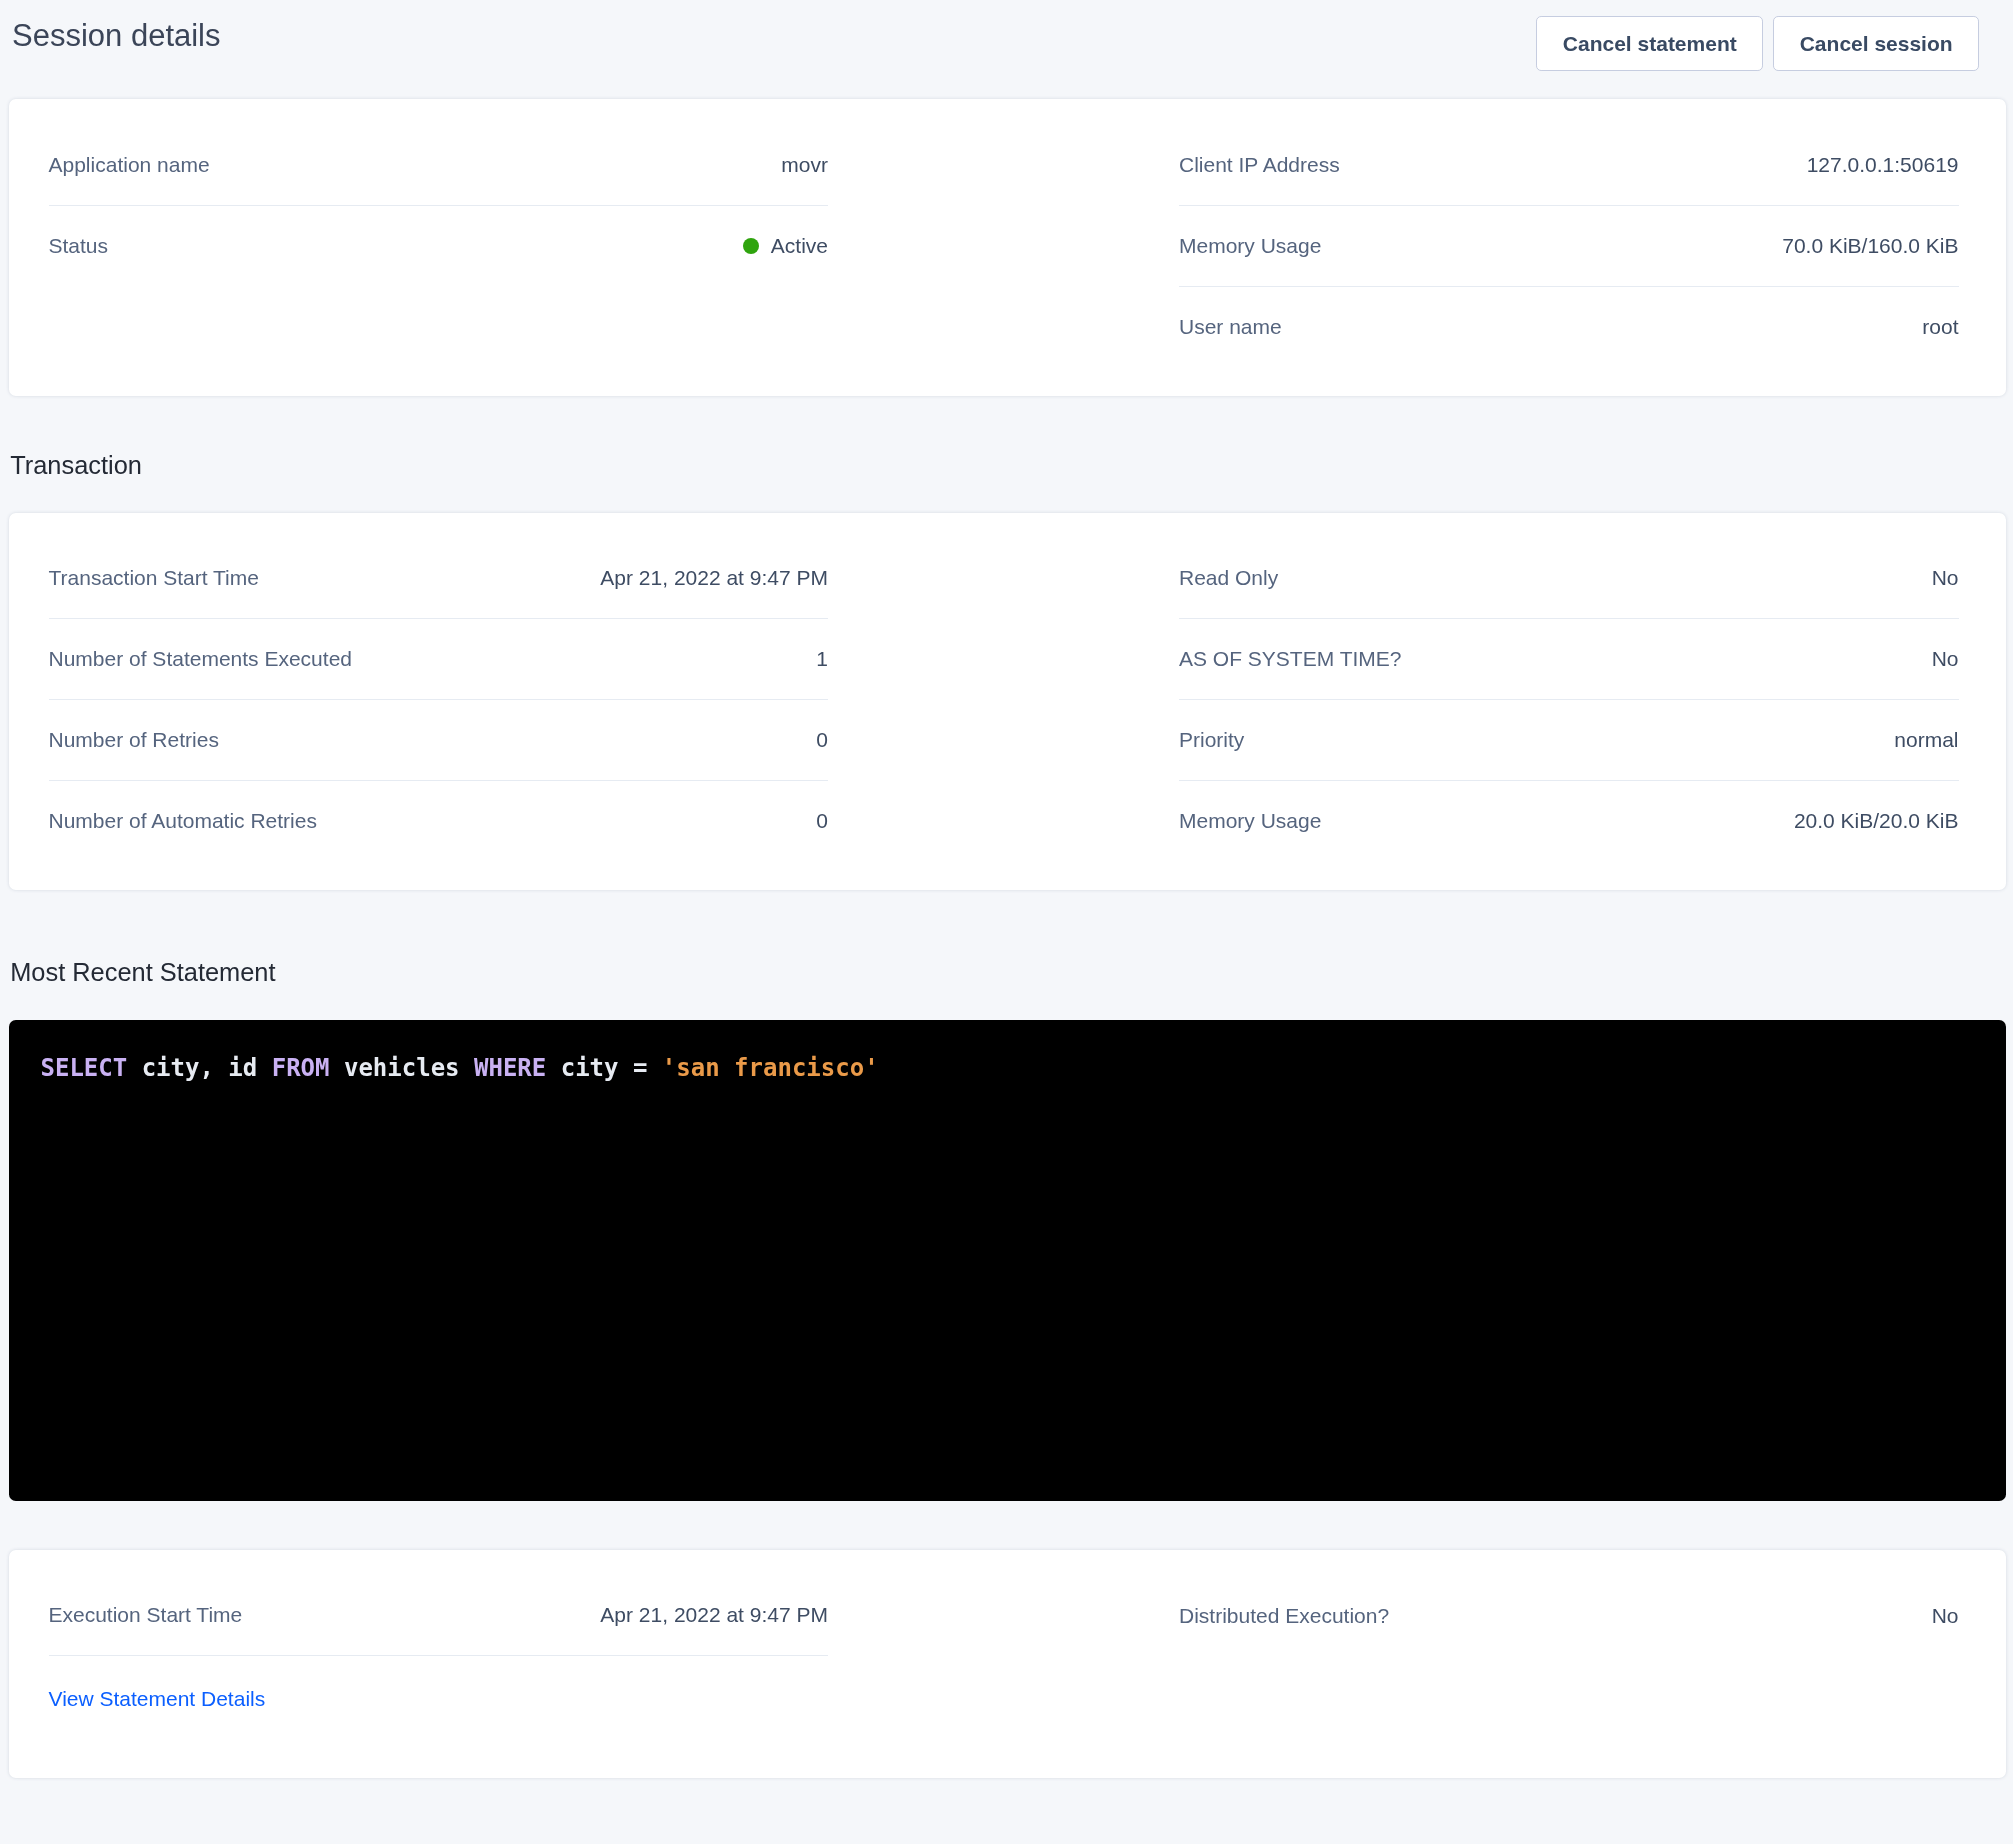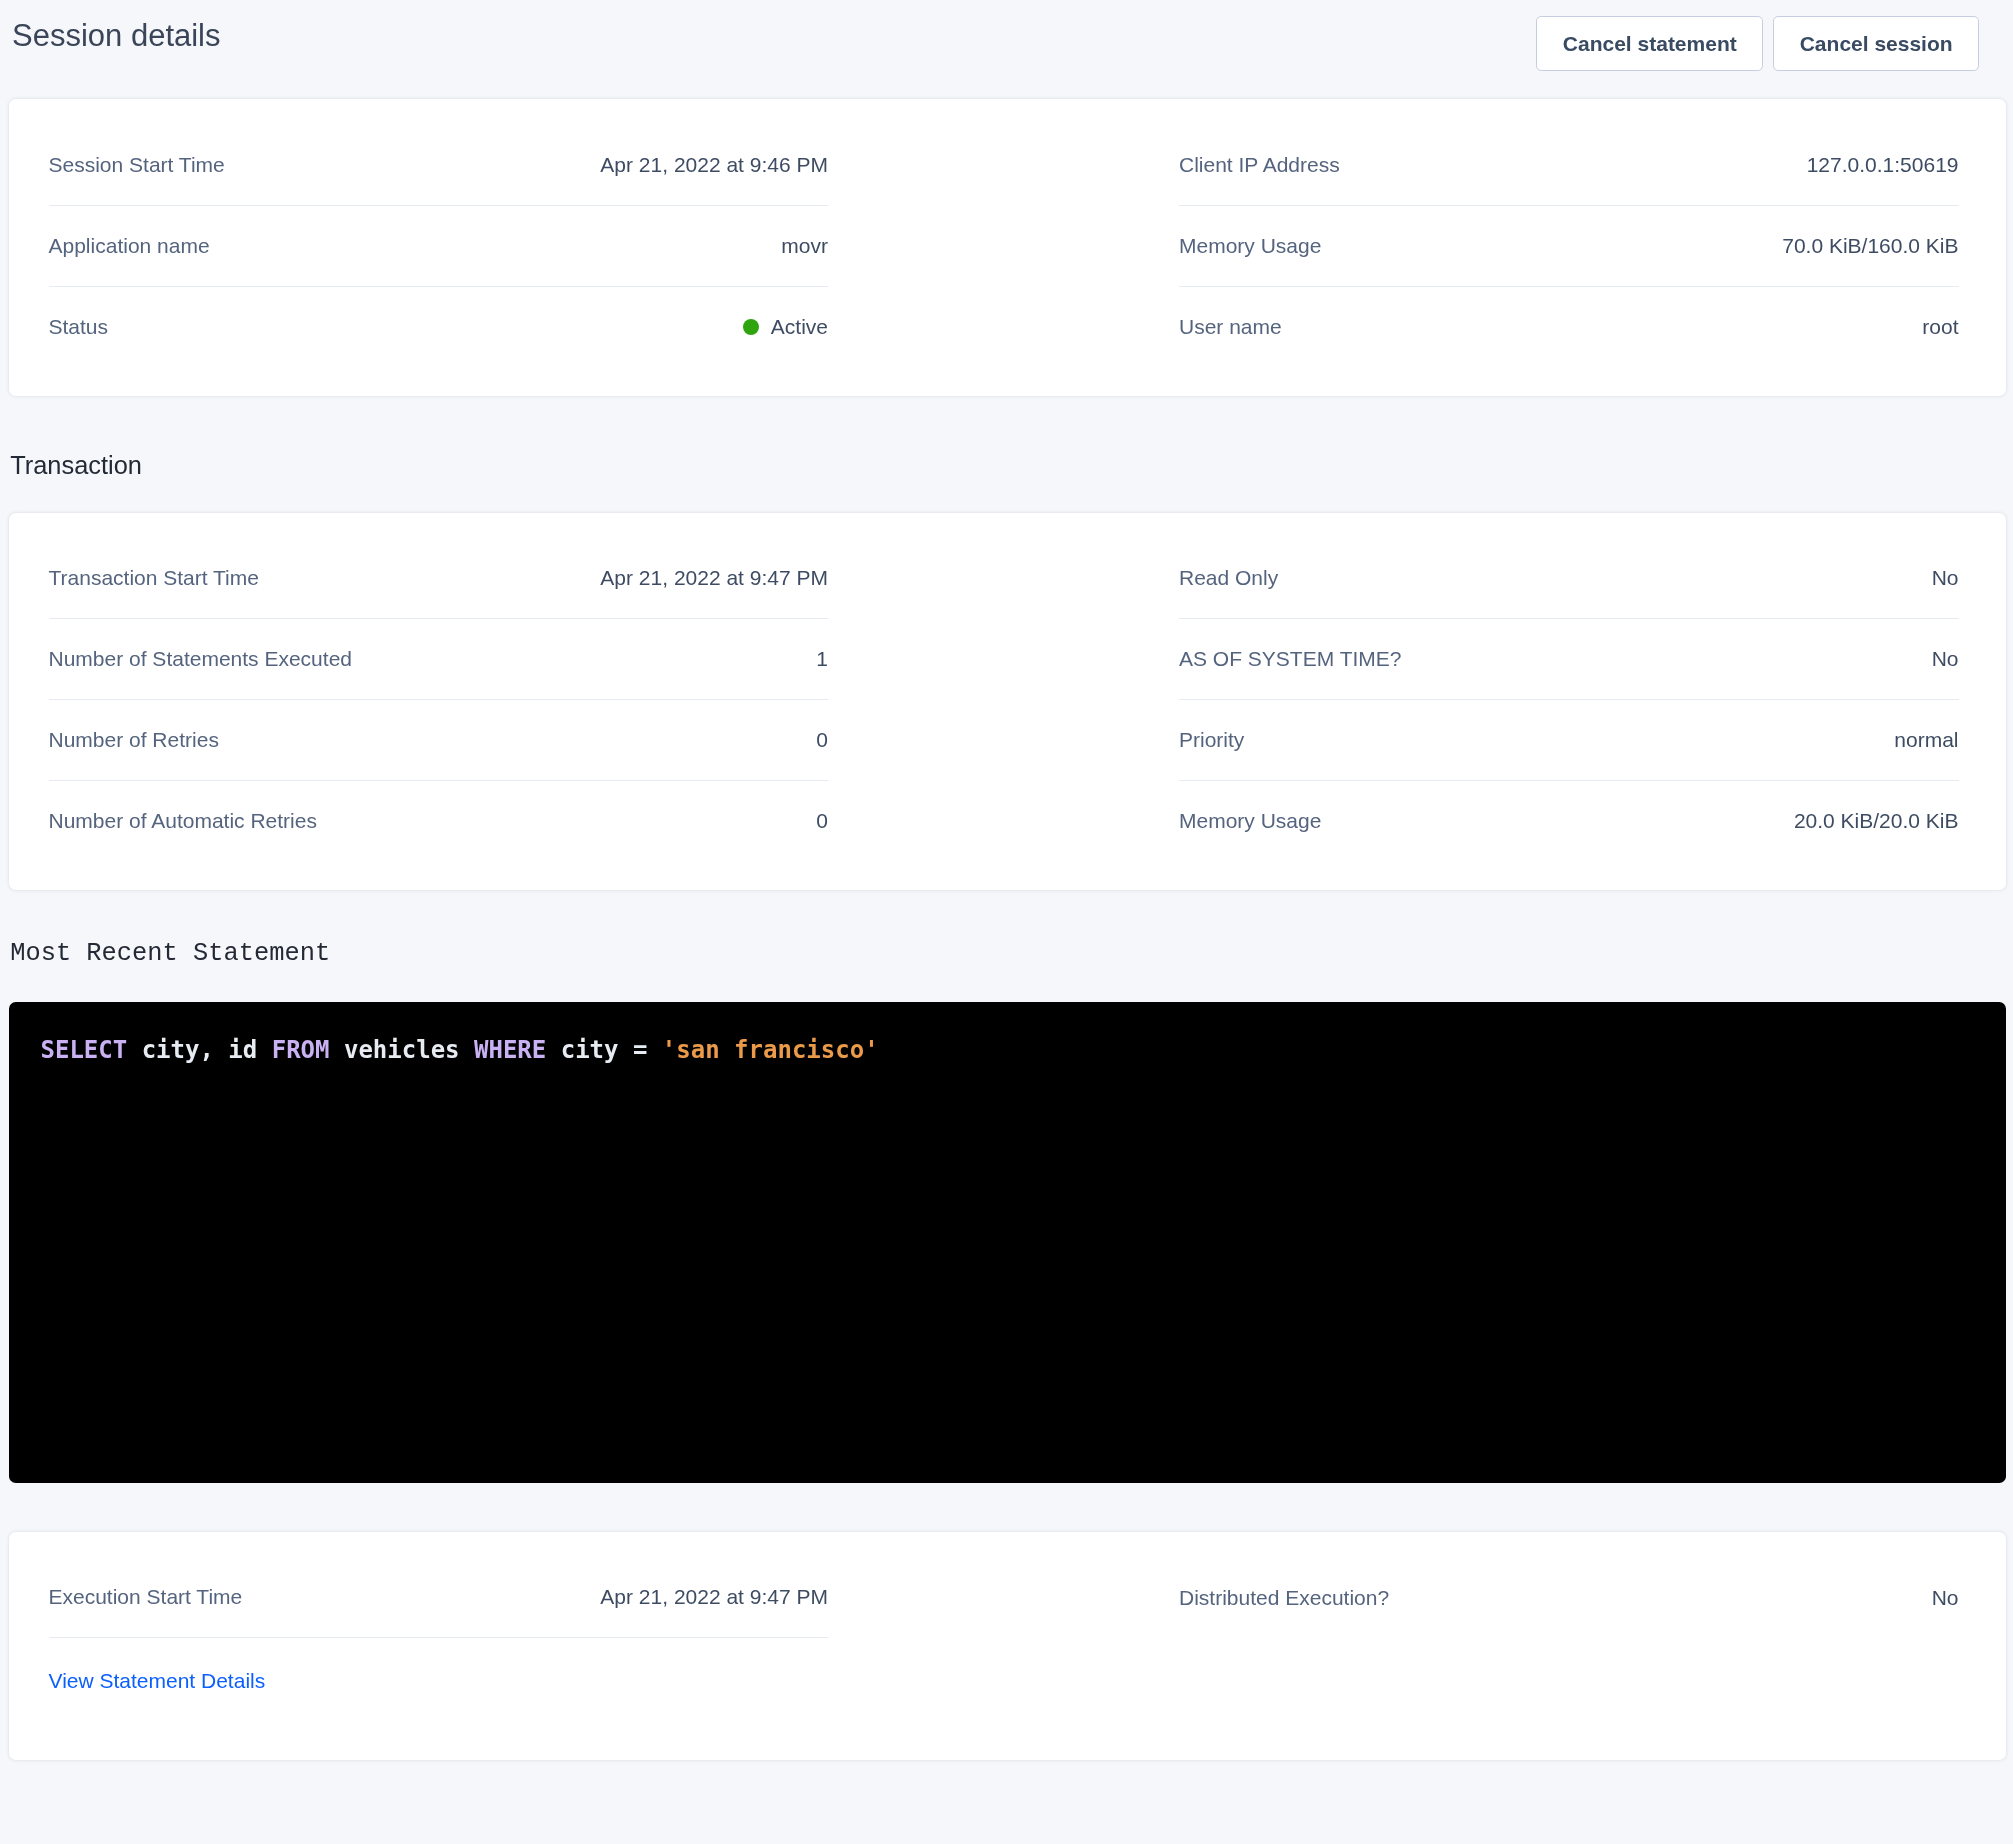--- a/index.html
+++ b/index.html
@@ -86,21 +86,21 @@
   .link-row a { color: #0b5fff; text-decoration: none; font-weight: 500; }
 
   
   .section-heading {
     font-size: 25.4px;
     font-weight: 500;
     color: #242a35;
     line-height: 36px;
     margin: 51px 0 30px 10.2px;
   }
-  .section-heading.stmt { margin-top: 46px; font-family: Liberation Mono, monospace; }
+  .section-heading.stmt { margin-top: 64px; }
 
   
   .sql-block {
     margin: 0 8.5px;
     height: 481px;
     background: #000000;
     border-radius: 6.8px;
     padding: 30.5px 32px;
     overflow: hidden;
   }
@@ -126,24 +126,20 @@
   <div class="header-actions">
     <button class="btn">Cancel statement</button>
     <button class="btn">Cancel session</button>
   </div>
 </div>
 
 <div class="card card1">
   <div class="card-grid">
     <div class="col">
         <div class="row">
-          <span class="row-label">Session Start Time</span>
-          <span class="row-value">Apr 21, 2022 at 9:46 PM</span>
-        </div>
-        <div class="row">
           <span class="row-label">Application name</span>
           <span class="row-value">movr</span>
         </div>
         <div class="row last">
           <span class="row-label">Status</span>
           <span class="row-value status-value">
             <span class="dot"></span>
             <span>Active</span>
           </span>
         </div>

